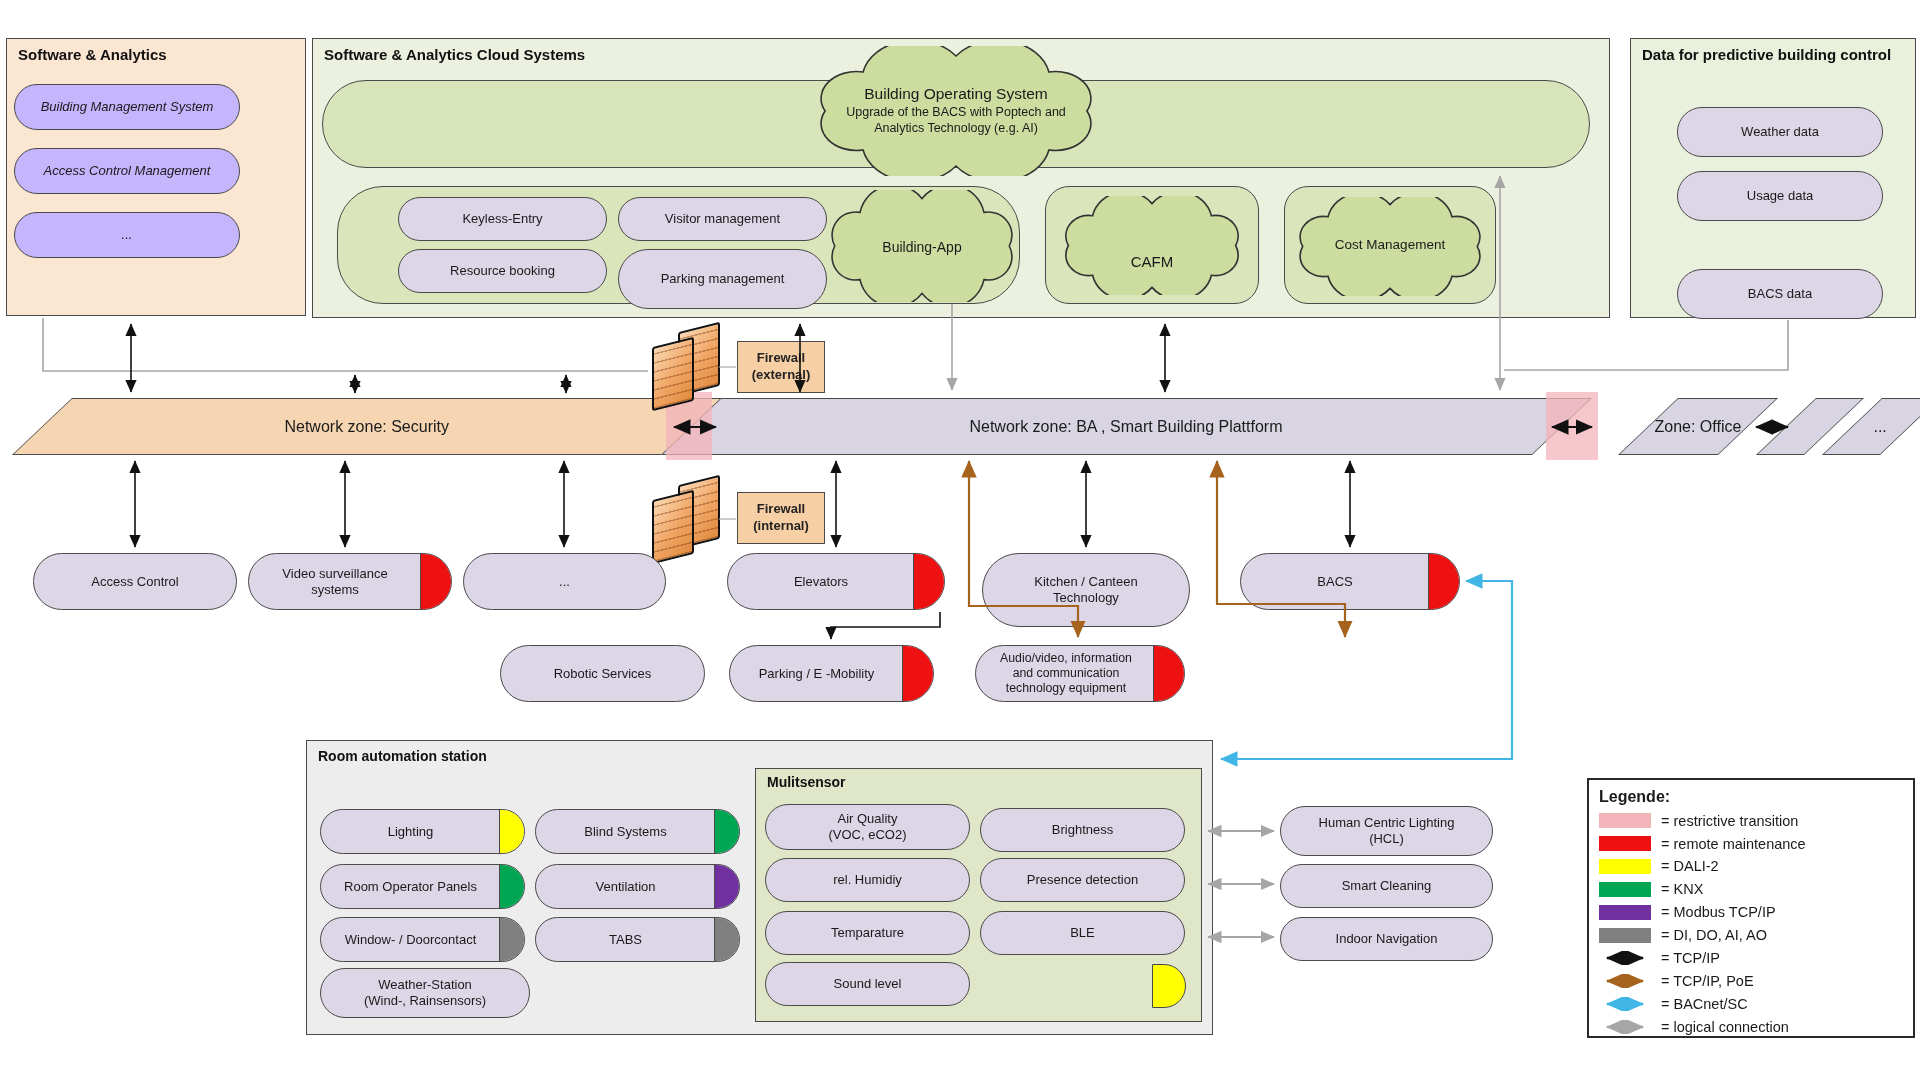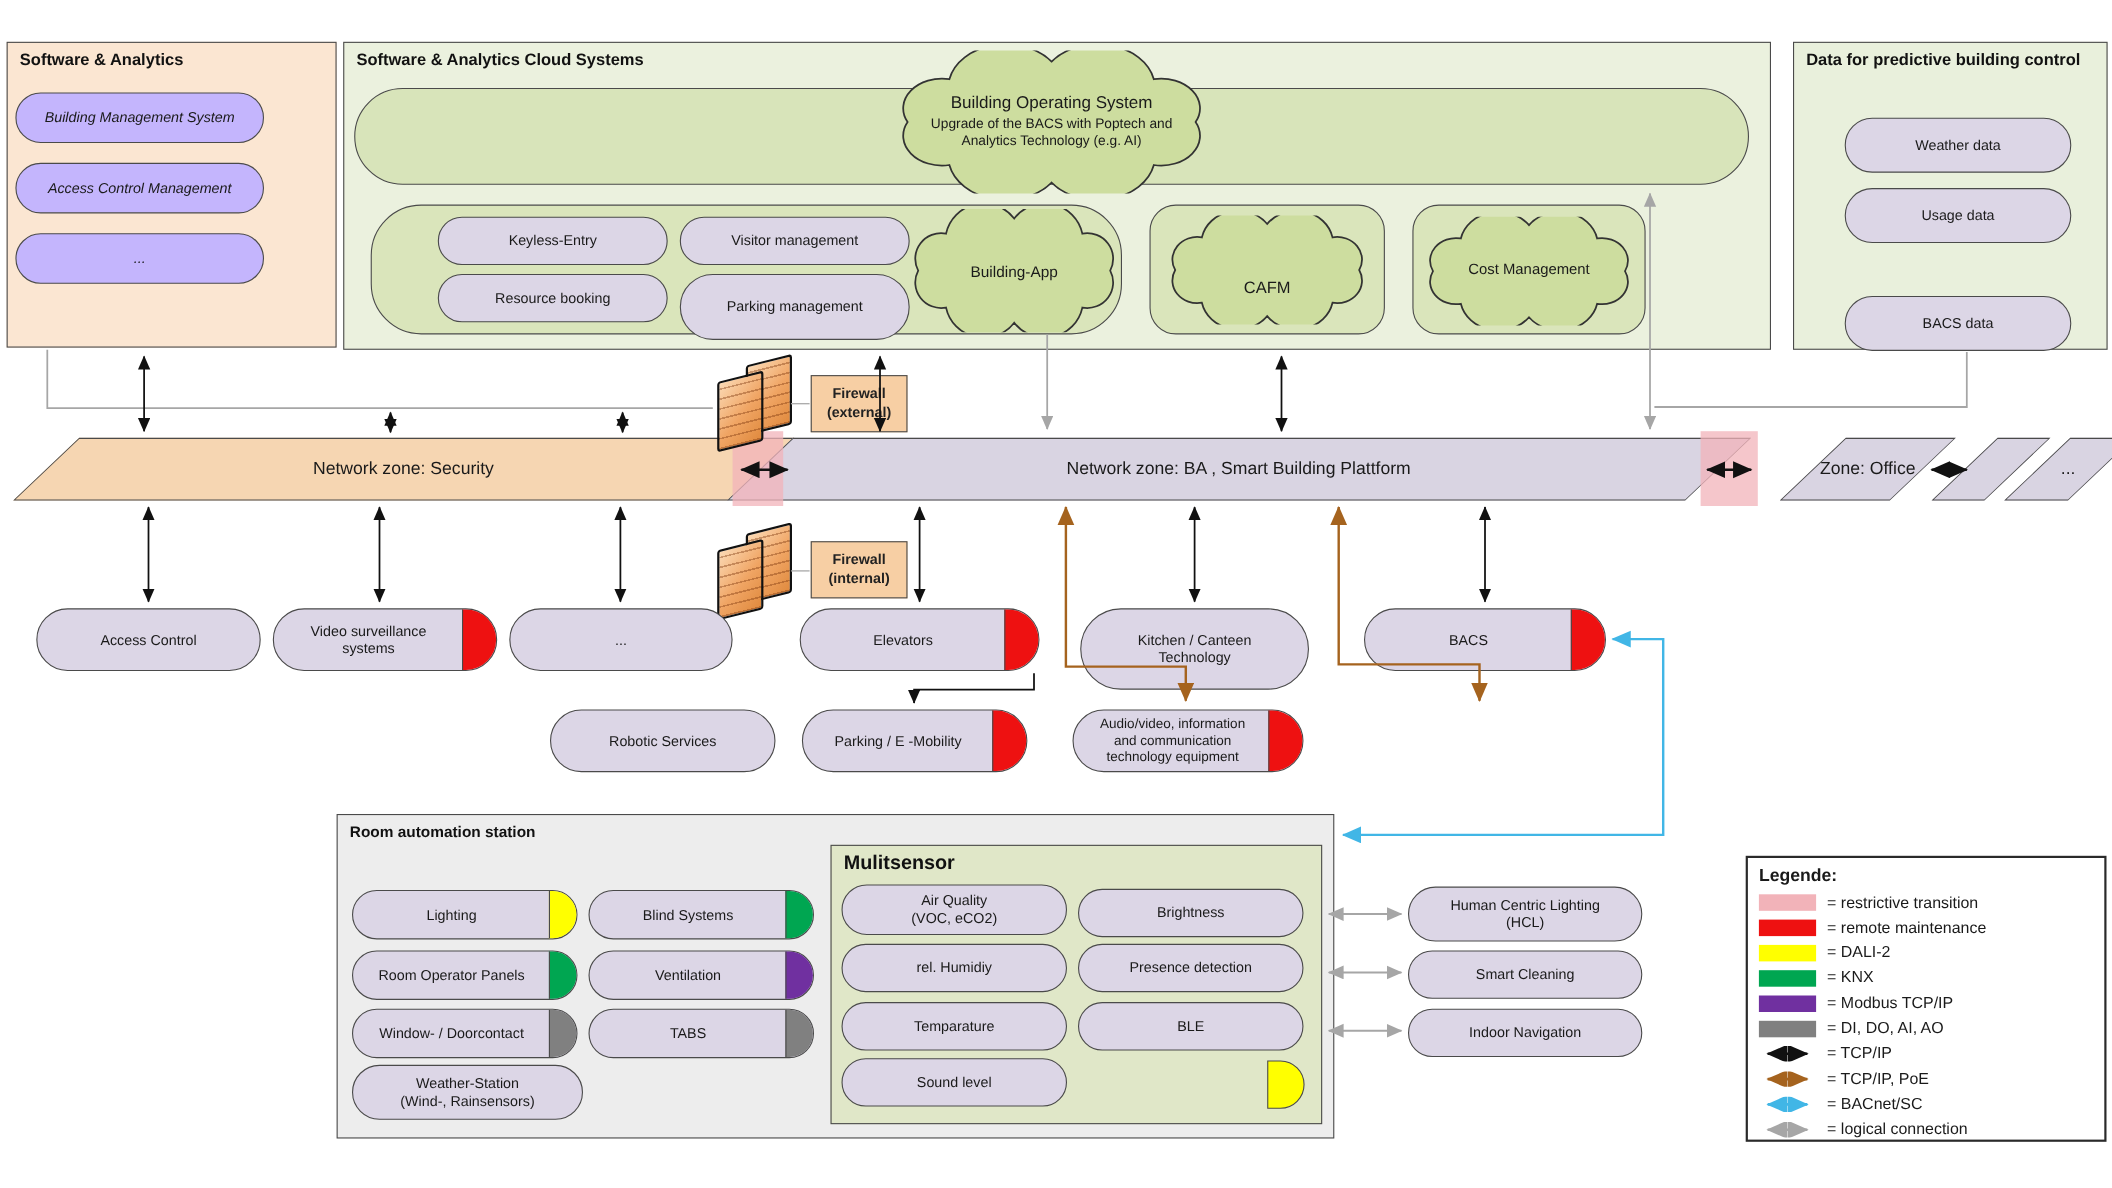--- a/index.html
+++ b/index.html
@@ -137,21 +137,21 @@
   <div class="pill small" style="left:320px;top:809px;width:205px;height:45px;padding-right:24px;"><span>Lighting</span><span class="cap" style="background-color: rgb(255, 255, 0);"></span></div>
   <div class="pill small" style="left:535px;top:809px;width:205px;height:45px;padding-right:24px;"><span>Blind Systems</span><span class="cap" style="background-color: rgb(0, 166, 81);"></span></div>
   <div class="pill small" style="left:320px;top:864px;width:205px;height:45px;padding-right:24px;"><span>Room Operator Panels</span><span class="cap" style="background-color: rgb(0, 166, 81);"></span></div>
   <div class="pill small" style="left:535px;top:864px;width:205px;height:45px;padding-right:24px;"><span>Ventilation</span><span class="cap" style="background-color: rgb(112, 48, 160);"></span></div>
   <div class="pill small" style="left:320px;top:917px;width:205px;height:45px;padding-right:24px;"><span>Window- / Doorcontact</span><span class="cap" style="background-color: rgb(128, 128, 128);"></span></div>
   <div class="pill small" style="left:535px;top:917px;width:205px;height:45px;padding-right:24px;"><span>TABS</span><span class="cap" style="background-color: rgb(128, 128, 128);"></span></div>
   <div class="pill small" style="left:320px;top:968px;width:210px;height:50px;">Weather-Station
 (Wind-, Rainsensors)</div>
 
   <div class="box" style="left:755px;top:768px;width:447px;height:254px;background:#e0e7c8;"></div>
-  <div class="box-title" style="left:767px;top:774px;font-size:18px;">Mulitsensor</div>
+  <div class="box-title" style="left:767px;top:774px;font-size:14px;">Mulitsensor</div>
   <div class="pill small" style="left:765px;top:804px;width:205px;height:46px;">Air Quality
 (VOC, eCO2)</div>
   <div class="pill small" style="left:765px;top:858px;width:205px;height:44px;">rel. Humidiy</div>
   <div class="pill small" style="left:765px;top:911px;width:205px;height:44px;">Temparature</div>
   <div class="pill small" style="left:765px;top:962px;width:205px;height:44px;">Sound level</div>
   <div class="pill small" style="left:980px;top:808px;width:205px;height:44px;">Brightness</div>
   <div class="pill small" style="left:980px;top:858px;width:205px;height:44px;">Presence detection</div>
   <div class="pill small" style="left:980px;top:911px;width:205px;height:44px;">BLE</div>
   <div class="yellowD" style="left: 1152px; top: 964px; width: 34px; height: 44px; background-color: rgb(255, 255, 0);"></div>
 

